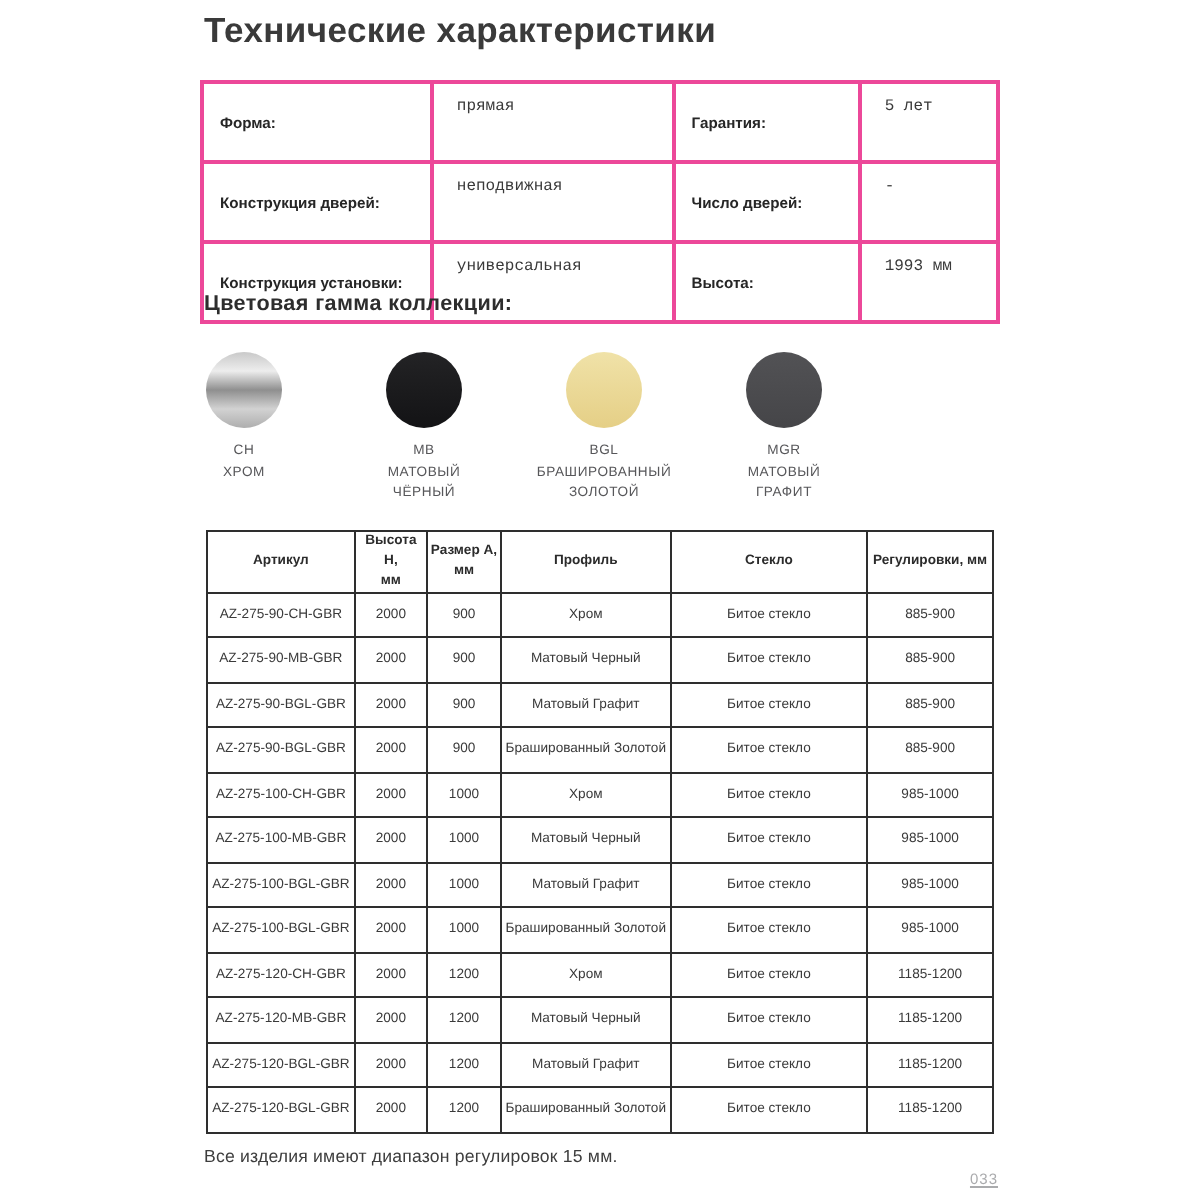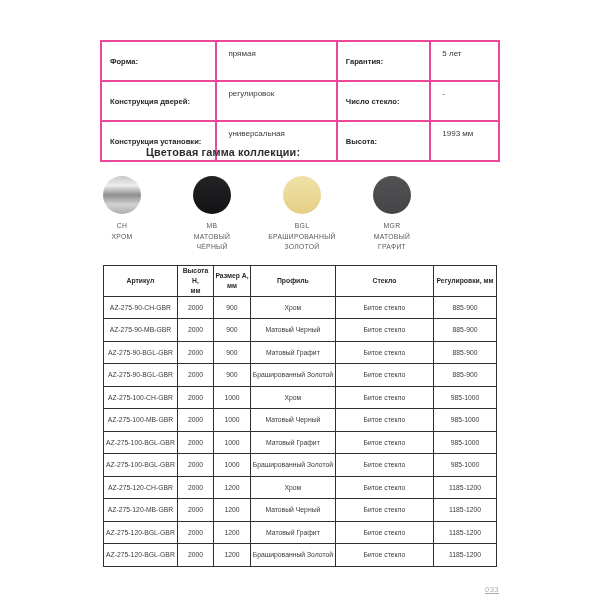--- a/index.html
+++ b/index.html
@@ -11,25 +11,25 @@
     position:absolute;left:102px;top:5px;margin:0;
     font-size:17.5px;font-weight:600;letter-spacing:.2px;color:#3a3a3a;
   }
   
   table{border-collapse:collapse;table-layout:fixed;}
   .specs{
     position:absolute;left:100px;top:40px;width:400px;height:88px;
   }
   .specs td{border:2px solid #ec4899;vertical-align:middle;height:22px;overflow:hidden;white-space:nowrap;}
   .specs td.lbl{font-weight:700;font-size:7.6px;color:#262626;padding:0 2px 0 8px;}
-  .specs td.val{font-weight:400;font-size:8px;color:#3a3a3a;padding:0 2px 16px 11px;}
+  .specs td.val{font-weight:400;font-size:8px;color:#3a3a3a;padding:0 2px 16px 11px;font-family:Liberation Mono, monospace;}
   
   .colors-heading{
     position:absolute;left:102px;top:146px;margin:0;
-    font-size:10.8px;font-weight:700;color:#2d2d2d;letter-spacing:.2px;padding-left:44px;
+    font-size:10.8px;font-weight:700;color:#2d2d2d;letter-spacing:.2px;
   }
   .swatches{
     position:absolute;left:77px;top:176px;width:450px;display:flex;
   }
   .swatch{width:90px;display:flex;flex-direction:column;align-items:center;}
   .swatch .circle{width:38px;height:38px;border-radius:50%;}
   .swatch .sw-label{
     margin-top:7px;text-align:center;font-size:6.8px;line-height:1.55;
     color:#57575a;letter-spacing:.3px;white-space:pre-line;
   }
@@ -53,39 +53,40 @@
   .page-number{
     position:absolute;right:101px;top:585px;
     font-size:7.5px;color:#aaabad;letter-spacing:.5px;text-decoration:underline;
   }
 </style>
 </head>
 <body>
 
 <div class="page">
 
+  <h1 class="page-title">Технические характеристики</h1>
 
   <table class="specs">
     <colgroup>
       <col style="width:29%">
         <col style="width:30.25%">
         <col style="width:23.5%">
         <col style="width:17.25%">
     </colgroup>
     <tbody>
       <tr>
         <td class="lbl">Форма:</td>
         <td class="val">прямая</td>
         <td class="lbl">Гарантия:</td>
         <td class="val">5 лет</td>
       </tr>
       <tr>
         <td class="lbl">Конструкция дверей:</td>
-        <td class="val">регулировок</td>
-        <td class="lbl">Число стекло:</td>
+        <td class="val">неподвижная</td>
+        <td class="lbl">Число дверей:</td>
         <td class="val">-</td>
       </tr>
       <tr>
         <td class="lbl">Конструкция установки:</td>
         <td class="val">универсальная</td>
         <td class="lbl">Высота:</td>
         <td class="val">1993 мм</td>
       </tr>
     </tbody>
   </table>
@@ -232,15 +233,16 @@
         <td>AZ-275-120-BGL-GBR</td>
         <td>2000</td>
         <td>1200</td>
         <td>Брашированный Золотой</td>
         <td>Битое стекло</td>
         <td>1185-1200</td>
       </tr>
     </tbody>
   </table>
 
+  <p class="footer-note">Все изделия имеют диапазон регулировок 15 мм.</p>
   <div class="page-number">033</div>
 
 </div>
 
 </body></html>

